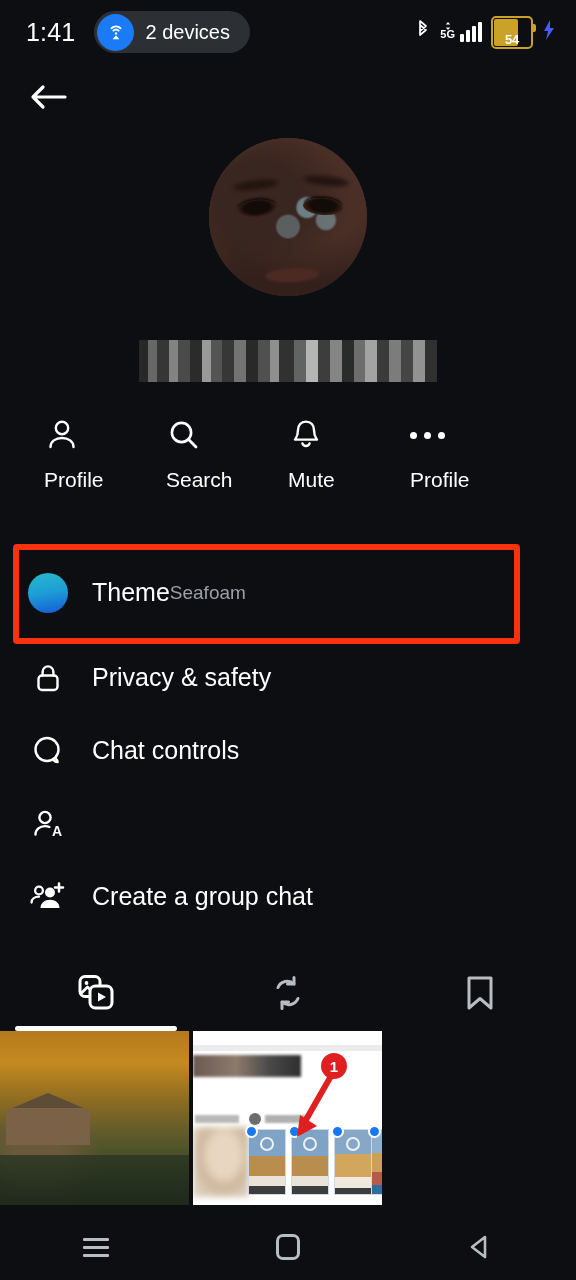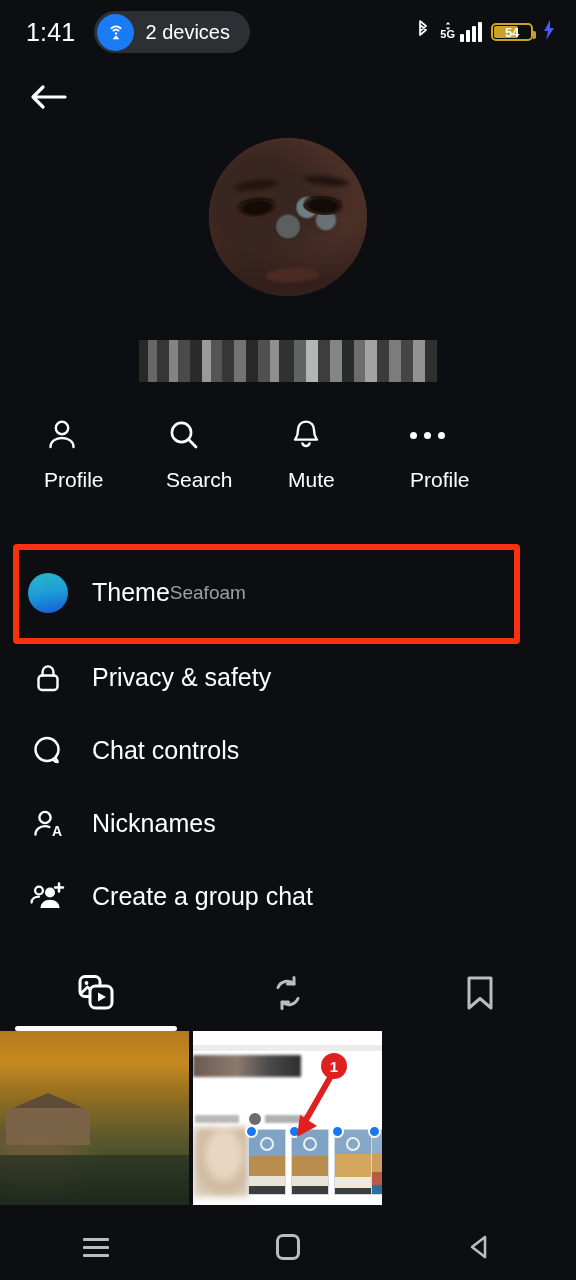--- a/index.html
+++ b/index.html
@@ -68,26 +68,26 @@
     height: 64px;
     display: flex;
     align-items: center;
     gap: 9px;
   }
   .sig-bars { display: flex; align-items: flex-end; gap: 2px; height: 20px; }
   .sig-bars i { display:block; width: 4px; background: #ffffff; border-radius: 1px; }
   .sig-wrap { display: flex; align-items: flex-start; gap: 5px; }
   .net-label { color:#fff; font-size: 11px; font-weight: 700; line-height: 1; margin-top: -1px;}
   .battery {
-    width: 42px; height: 18px;
+    width: 42px; height: 33px;
     border: 2px solid #c9a227;
     border-radius: 5px;
     position: relative;
     display: flex;
-    align-items: flex-start;
+    align-items: flex-end;
     justify-content: center;
   }
   .battery::after {
     content: "";
     position: absolute;
     right: -5px; top: 6px;
     width: 3px; height: 8px;
     background: #c9a227;
     border-radius: 0 2px 2px 0;
   }
@@ -501,23 +501,20 @@
     </div>
 
     <div class="menu-row">
       <span class="mi">
         <svg width="38" height="38" viewBox="0 0 38 38" fill="none">
           <circle cx="16" cy="12.5" r="5.6" stroke="#fff" stroke-width="2.4"></circle>
           <path d="M6.5 29.5c0-5.2 4.4-8.4 9.5-8.4 1.6 0 3.1.3 4.4.9" stroke="#fff" stroke-width="2.4" stroke-linecap="round"></path>
           <text x="23" y="31.4" font-family="Liberation Sans, sans-serif" font-size="14" font-weight="700" fill="#fff">A</text>
         </svg>
       </span>
-      <span class="mtext">
-        <span class="mtitle">Nicknames</span>
-      </span>
     </div>
 
     <div class="menu-row">
       <span class="mi">
         <svg width="40" height="38" viewBox="0 0 40 38" fill="none">
           <circle cx="11" cy="12.5" r="3.9" stroke="#fff" stroke-width="2.3"></circle>
           <path d="M3.6 24.5c0-3.6 3.3-5.8 7.4-5.8" stroke="#fff" stroke-width="2.3" stroke-linecap="round"></path>
           <circle cx="22" cy="14.5" r="5" fill="#fff"></circle>
           <path d="M12.5 30c0-5.2 4.3-8.3 9.5-8.3s9.5 3.1 9.5 8.3z" fill="#fff"></path>
           <path d="M31 5.5v8M27 9.5h8" stroke="#fff" stroke-width="2.5" stroke-linecap="round"></path>

